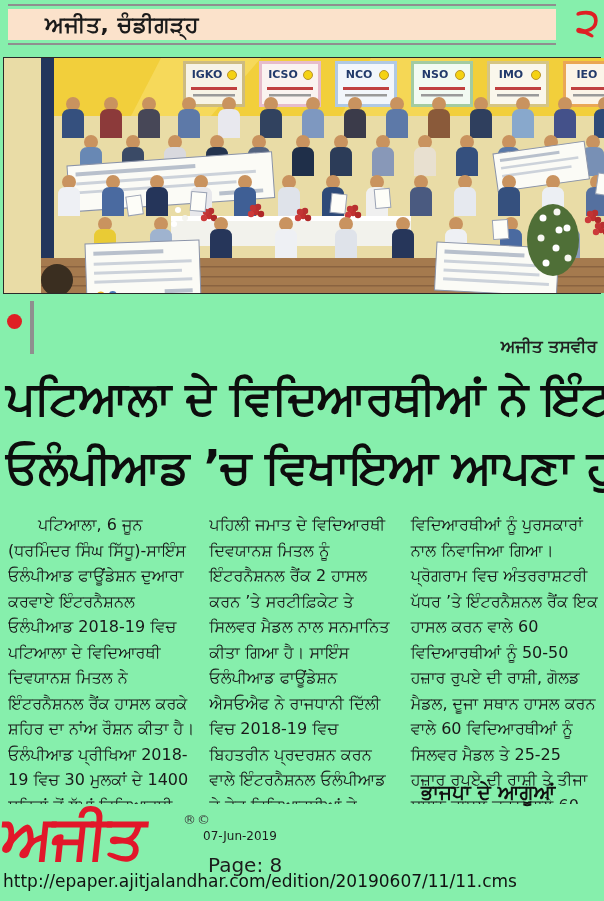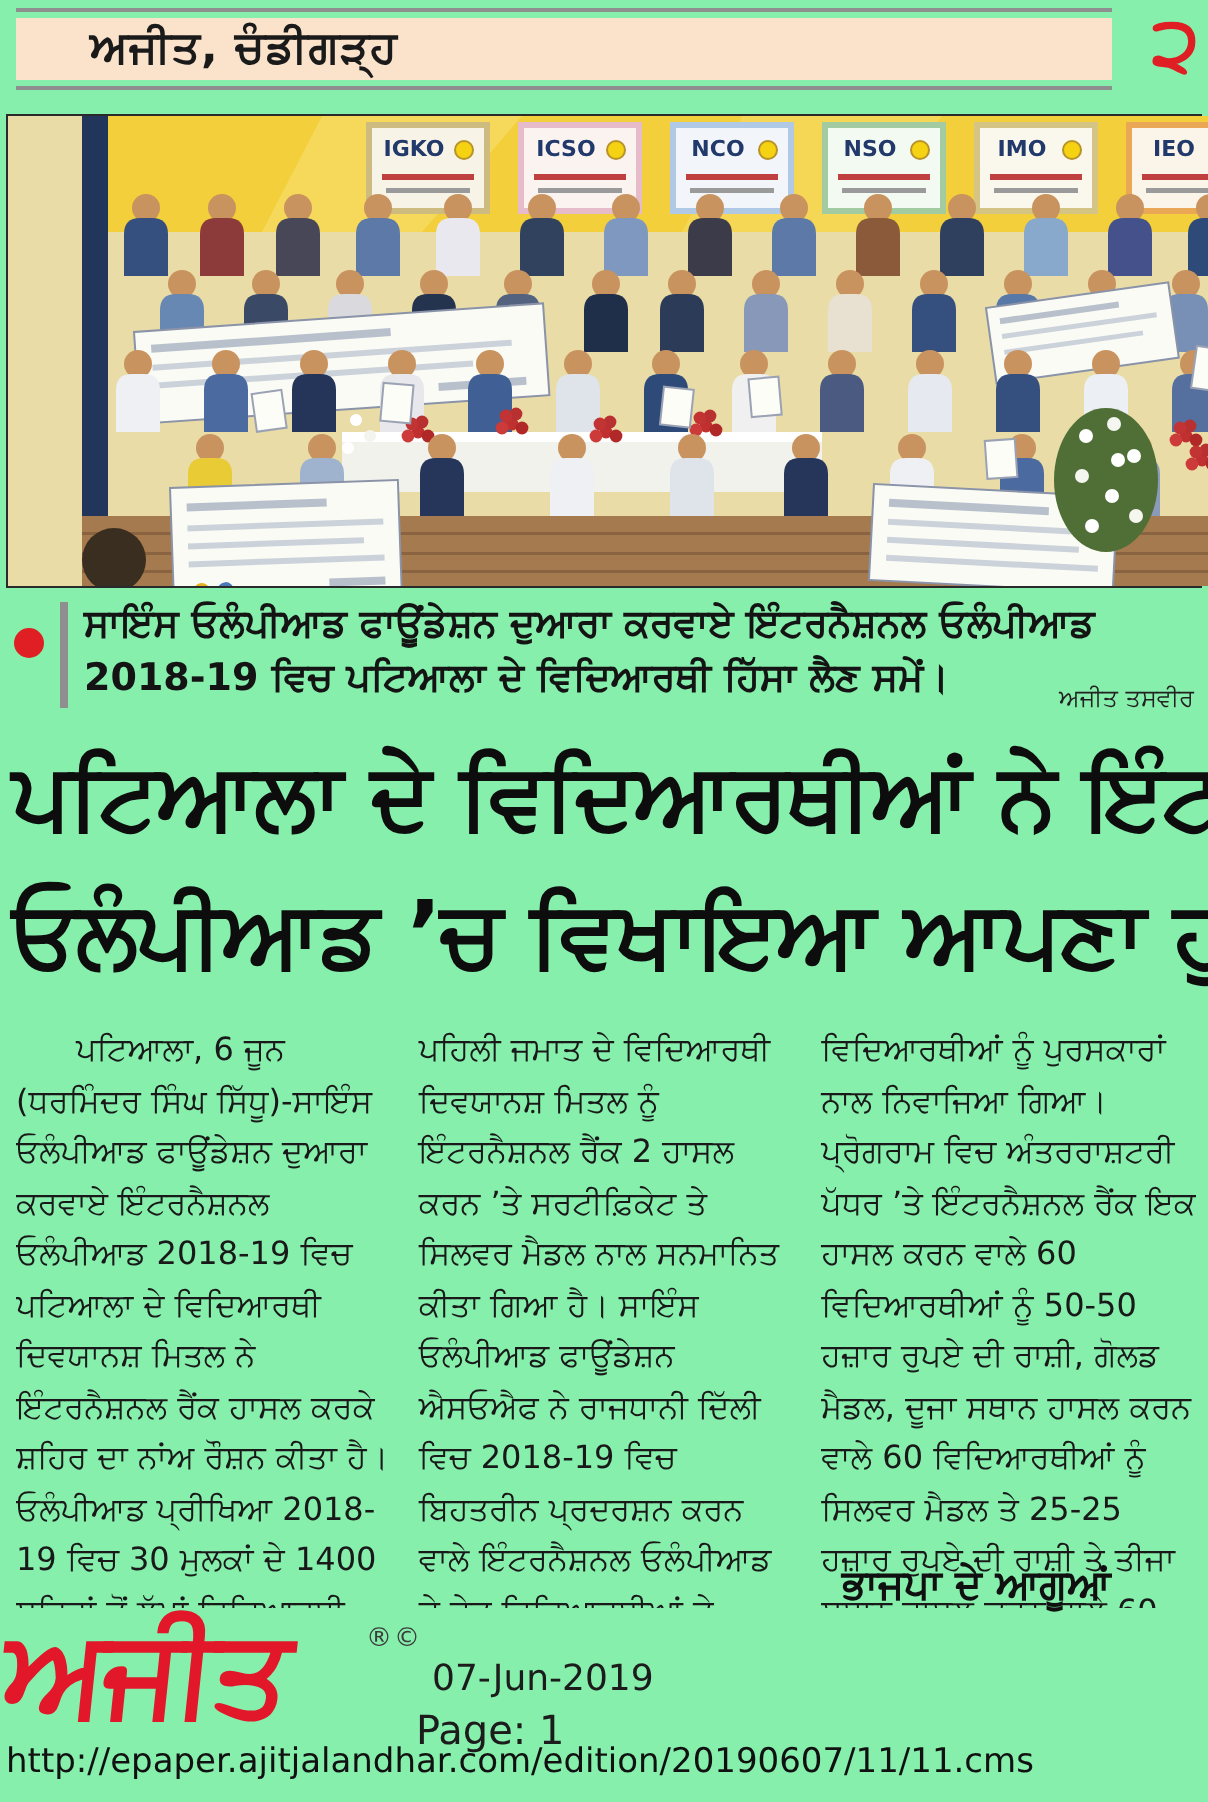--- a/index.html
+++ b/index.html
@@ -19,40 +19,40 @@
   .photo { position:absolute; left:3px; top:57px; width:598px; height:237px;
            border:1px solid #2a2a2a; background:#e9dca6;padding-left:37px; }
   .photo svg { display:block; }
 
   
   .caption { position:absolute; left:3px; top:299px; width:598px; height:61px; }
   .cap-dot { position:absolute; left:4px; top:15px; width:15px; height:15px; border-radius:50%; background:#df1f24; }
   .cap-bar { position:absolute; left:27px; top:2px; width:4px; height:53px; background:#8f8f8f; }
   .cap-text { position:absolute; left:39px; top:0; width:557px; font-size:19px; line-height:27px;
               font-weight:600; color:#141414; }
-  .cap-credit { position:absolute; right:4px; bottom:4px; font-size:12px; font-weight:400; color:#222;text-align:center; }
+  .cap-credit { position:absolute; right:4px; bottom:4px; font-size:17px; font-weight:700; color:#222;text-align:center; }
 
   
   .headline { position:absolute; left:6px; top:364px; width:596px; }
   .headline h1 { font-size:46px; line-height:69px; font-weight:800; color:#0d0d0d;
                  letter-spacing:-1px; white-space:nowrap; }
 
   
   .columns { position:absolute; left:8px; top:512px; width:590px; height:292px; overflow:hidden;
              display:grid; grid-template-columns:1fr 1fr 1fr; column-gap:14px; }
   .col { font-size:16px; line-height:25.5px; color:#191919; }
   .col.first { text-indent:30px; }
   .next-headline { position:absolute; left:421px; top:780px; width:206px;
                    font-size:20px; font-weight:800; color:#101010; white-space:nowrap; }
 
   
   .ajit-logo { position:absolute; left:2px; top:806px; color:#e2172a; font-size:60px; line-height:62px;
                font-weight:800; transform:skewX(-6deg); letter-spacing:-2px; }
   .logo-marks { position:absolute; left:183px; top:812px; font-size:13px; color:#3c3c3c; letter-spacing:1px; }
-  .footer-date { position:absolute; left:216px; top:829px; font-size:18px; color:#1c1c1c;text-align:center; }
+  .footer-date { position:absolute; left:203px; top:829px; font-size:12px; color:#1c1c1c;text-align:center; }
   .footer-page { position:absolute; left:208px; top:853px; font-size:20px; color:#1c1c1c; }
   .footer-url  { position:absolute; left:3px; top:871px; font-size:17px; color:#111; text-decoration:none;text-align:center; }
 </style>
 </head>
 <body>
 
 <div class="page">
 
   <div class="ed-header">
     <div class="rule"></div>
@@ -278,36 +278,35 @@
       <g transform="translate(566,216) rotate(-18)">
         <rect width="26" height="16" rx="2" fill="#1d1d22"></rect>
         <circle cx="20" cy="20" r="8" fill="#caa06a"></circle>
       </g>
     </svg>
   </div>
 
   <div class="caption">
     <div class="cap-dot"></div>
     <div class="cap-bar"></div>
-    <p class="cap-text">ਸਾਇੰਸ ਓਲੰਪੀਆਡ ਫਾਊਂਡੇਸ਼ਨ ਦੁਆਰਾ ਕਰਵਾਏ ਇੰਟਰਨੈਸ਼ਨਲ ਓਲੰਪੀਆਡ 2018-19 ਵਿਚ ਪਟਿਆਲਾ ਦੇ ਵਿਦਿਆਰਥੀ ਹਿੱਸਾ ਲੈਣ ਸਮੇਂ।</p>
     <span class="cap-credit">ਅਜੀਤ ਤਸਵੀਰ</span>
   </div>
 
   <div class="headline">
     <h1>ਪਟਿਆਲਾ ਦੇ ਵਿਦਿਆਰਥੀਆਂ ਨੇ ਇੰਟਰਨੈਸ਼ਨਲ</h1>
     <h1>ਓਲੰਪੀਆਡ ’ਚ ਵਿਖਾਇਆ ਆਪਣਾ ਹੁਨਰ</h1>
   </div>
 
   <div class="columns">
     <p class="col first">ਪਟਿਆਲਾ, 6 ਜੂਨ (ਧਰਮਿੰਦਰ ਸਿੰਘ ਸਿੱਧੂ)-ਸਾਇੰਸ ਓਲੰਪੀਆਡ ਫਾਊਂਡੇਸ਼ਨ ਦੁਆਰਾ ਕਰਵਾਏ ਇੰਟਰਨੈਸ਼ਨਲ ਓਲੰਪੀਆਡ 2018-19 ਵਿਚ ਪਟਿਆਲਾ ਦੇ ਵਿਦਿਆਰਥੀ ਦਿਵਯਾਨਸ਼ ਮਿਤਲ ਨੇ ਇੰਟਰਨੈਸ਼ਨਲ ਰੈਂਕ ਹਾਸਲ ਕਰਕੇ ਸ਼ਹਿਰ ਦਾ ਨਾਂਅ ਰੌਸ਼ਨ ਕੀਤਾ ਹੈ। ਓਲੰਪੀਆਡ ਪ੍ਰੀਖਿਆ 2018-19 ਵਿਚ 30 ਮੁਲਕਾਂ ਦੇ 1400 ਸ਼ਹਿਰਾਂ ਤੋਂ ਲੱਖਾਂ ਵਿਦਿਆਰਥੀ ਸ਼ਾਮਲ ਹੋਏ। ਪਟਿਆਲਾ ਤੋਂ 34 ਹਜ਼ਾਰ ਵਿਦਿਆਰਥੀਆਂ ਨੇ ਇਸ ਓਲੰਪੀਆਡ ਪ੍ਰੀਖਿਆ ’ਚ ਹਿੱਸਾ ਲਿਆ। ਸ਼ਹਿਰ ਦੇ ਇੰਟਰਨੈਸ਼ਨਲ ਮੈਥੇਮੈਟਿਕਸ ਓਲੰਪੀਆਡ ਵਿਚ ਦ ਬ੍ਰਿਟਿਸ਼ ਕੋ-ਐਡ ਸਕੂਲ ਦੇ</p>
     <p class="col">ਪਹਿਲੀ ਜਮਾਤ ਦੇ ਵਿਦਿਆਰਥੀ ਦਿਵਯਾਨਸ਼ ਮਿਤਲ ਨੂੰ ਇੰਟਰਨੈਸ਼ਨਲ ਰੈਂਕ 2 ਹਾਸਲ ਕਰਨ ’ਤੇ ਸਰਟੀਫ਼ਿਕੇਟ ਤੇ ਸਿਲਵਰ ਮੈਡਲ ਨਾਲ ਸਨਮਾਨਿਤ ਕੀਤਾ ਗਿਆ ਹੈ। ਸਾਇੰਸ ਓਲੰਪੀਆਡ ਫਾਊਂਡੇਸ਼ਨ ਐਸਓਐਫ ਨੇ ਰਾਜਧਾਨੀ ਦਿੱਲੀ ਵਿਚ 2018-19 ਵਿਚ ਬਿਹਤਰੀਨ ਪ੍ਰਦਰਸ਼ਨ ਕਰਨ ਵਾਲੇ ਇੰਟਰਨੈਸ਼ਨਲ ਓਲੰਪੀਆਡ ਦੇ ਜੇਤੂ ਵਿਦਿਆਰਥੀਆਂ ਤੇ ਵਿਦਿਆਰਥਣਾਂ ਨੂੰ ਸਨਮਾਨਿਤ ਕੀਤਾ। ਇਸ ਮੌਕੇ ਸਾਬਕਾ ਮੁੱਖ ਜੱਜ ਸੁਪਰੀਮ ਕੋਰਟ ਆਫ਼ ਇੰਡੀਆ ਜਸਟਿਸ ਦੀਪਕ ਮਿਸ਼ਰਾ ਮੌਜੂਦ ਸਨ। ਇਸ ਐਵਾਰਡ ਪ੍ਰੋਗਰਾਮ ਵਿਚ 180 ਇੰਟਰਨੈਸ਼ਨਲ ਰੈਂਕ ਹੋਲਡਰ</p>
     <p class="col">ਵਿਦਿਆਰਥੀਆਂ ਨੂੰ ਪੁਰਸਕਾਰਾਂ ਨਾਲ ਨਿਵਾਜਿਆ ਗਿਆ। ਪ੍ਰੋਗਰਾਮ ਵਿਚ ਅੰਤਰਰਾਸ਼ਟਰੀ ਪੱਧਰ ’ਤੇ ਇੰਟਰਨੈਸ਼ਨਲ ਰੈਂਕ ਇਕ ਹਾਸਲ ਕਰਨ ਵਾਲੇ 60 ਵਿਦਿਆਰਥੀਆਂ ਨੂੰ 50-50 ਹਜ਼ਾਰ ਰੁਪਏ ਦੀ ਰਾਸ਼ੀ, ਗੋਲਡ ਮੈਡਲ, ਦੂਜਾ ਸਥਾਨ ਹਾਸਲ ਕਰਨ ਵਾਲੇ 60 ਵਿਦਿਆਰਥੀਆਂ ਨੂੰ ਸਿਲਵਰ ਮੈਡਲ ਤੇ 25-25 ਹਜ਼ਾਰ ਰੁਪਏ ਦੀ ਰਾਸ਼ੀ ਤੇ ਤੀਜਾ ਸਥਾਨ ਹਾਸਲ ਕਰਨ ਵਾਲੇ 60 ਵਿਦਿਆਰਥੀਆਂ ਨੂੰ ਬ੍ਰੌਂਜ ਮੈਡਲ ਤੇ 10-10 ਹਜ਼ਾਰ ਰੁਪਏ ਦੀ ਰਾਸ਼ੀ ਨਾਲ ਸਨਮਾਨਿਤ ਕੀਤਾ ਗਿਆ।</p>
   </div>
 
   <div class="next-headline">ਭਾਜਪਾ ਦੇ ਆਗੂਆਂ</div>
 
   <div class="ajit-logo">ਅਜੀਤ</div>
   <div class="logo-marks">®©</div>
   <div class="footer-date">07-Jun-2019</div>
-  <div class="footer-page">Page: 1</div>
+  <div class="footer-page">Page: 8</div>
   <a class="footer-url" href="#">http://epaper.ajitjalandhar.com/edition/20190607/11/11.cms</a>
 
 </div>
 
 </body></html>

